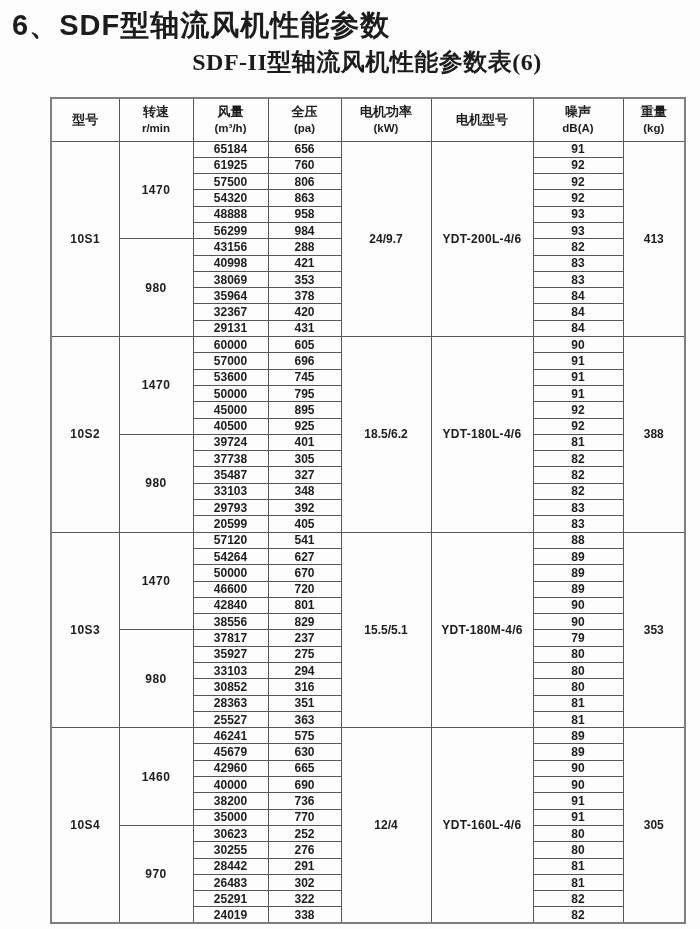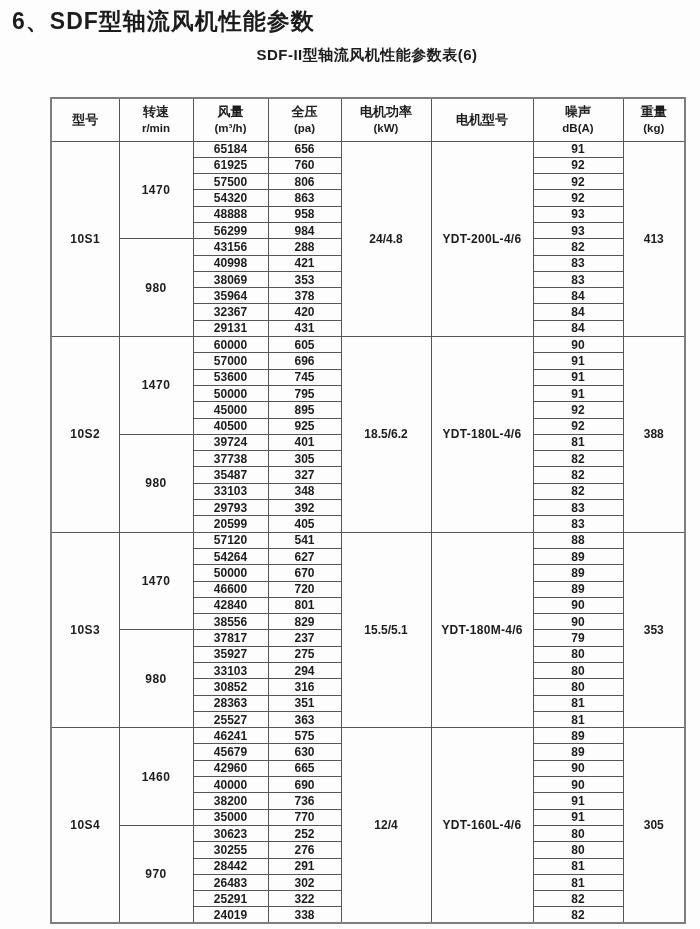--- a/index.html
+++ b/index.html
@@ -6,26 +6,27 @@
   body {
     width:700px; height:929px;
     background:#fdfdfd;
     font-family:"Liberation Sans", sans-serif;
     color:#1c1c1c;
     position:relative;
     overflow:hidden;
   }
   .page-title {
     position:absolute; top:6px; left:12px;
-    font-size:23px; font-weight:bold; letter-spacing:1px;
+    font-size:29px; font-weight:bold; letter-spacing:1px;
   }
   .subtitle {
     position:absolute; top:46px; left:50px; width:634px;
-    text-align:center; font-size:15px; font-weight:bold;
+    text-align:center; font-size:24px; font-weight:bold;
     letter-spacing:0.5px;
+    font-family:Liberation Serif, serif;
   }
   table.spec {
     position:absolute; left:50px; top:97px; width:634px;
     border-collapse:collapse; table-layout:fixed;
     border:2px solid #7e7e7e;
   }
   .spec th, .spec td {
     border:1px solid #565656;
     text-align:center; vertical-align:middle;
     font-weight:bold; padding:0; overflow:hidden;
@@ -91,21 +92,21 @@
           <div class="h2">(kg)</div>
       </th>
     </tr>
   </thead>
   <tbody>
       <tr>
         <td class="model-cell" rowspan="12">10S1</td>
         <td class="speed-cell" rowspan="6">1470</td>
         <td>65184</td>
         <td>656</td>
-        <td rowspan="12">24/4.8</td>
+        <td rowspan="12">24/9.7</td>
         <td class="motor-cell" rowspan="12">YDT-200L-4/6</td>
         <td>91</td>
         <td rowspan="12">413</td>
       </tr>
       <tr>
         <td>61925</td>
         <td>760</td>
         <td>92</td>
       </tr>
       <tr>

